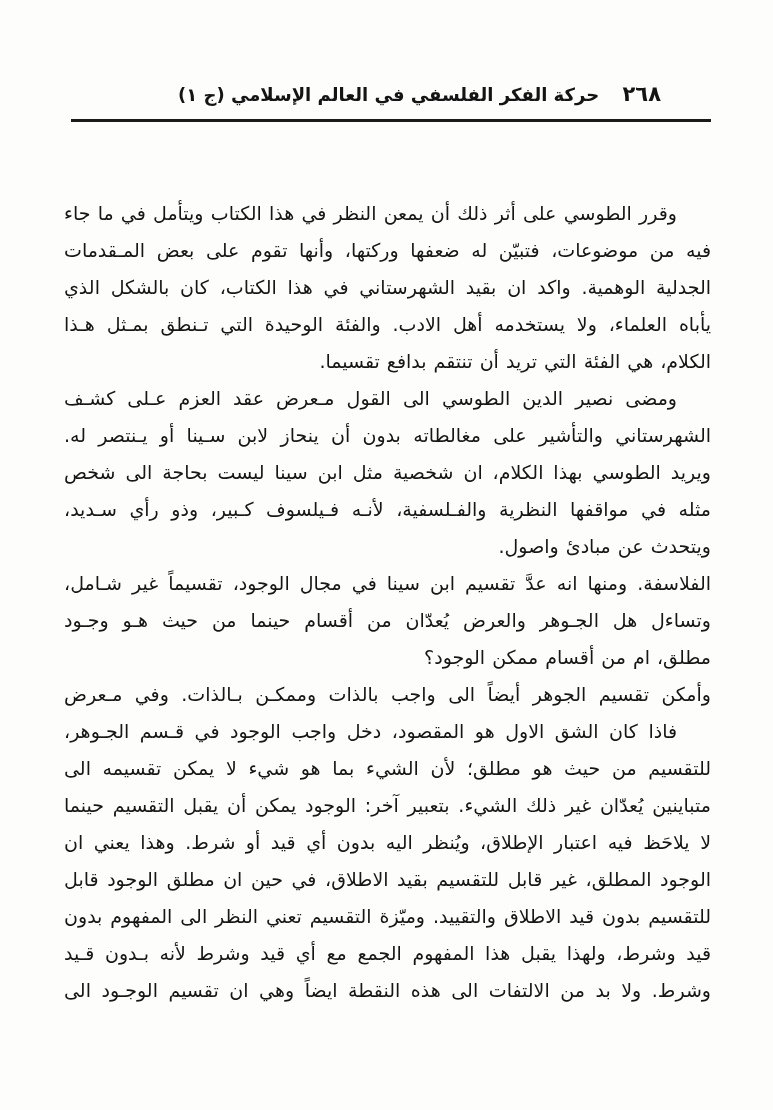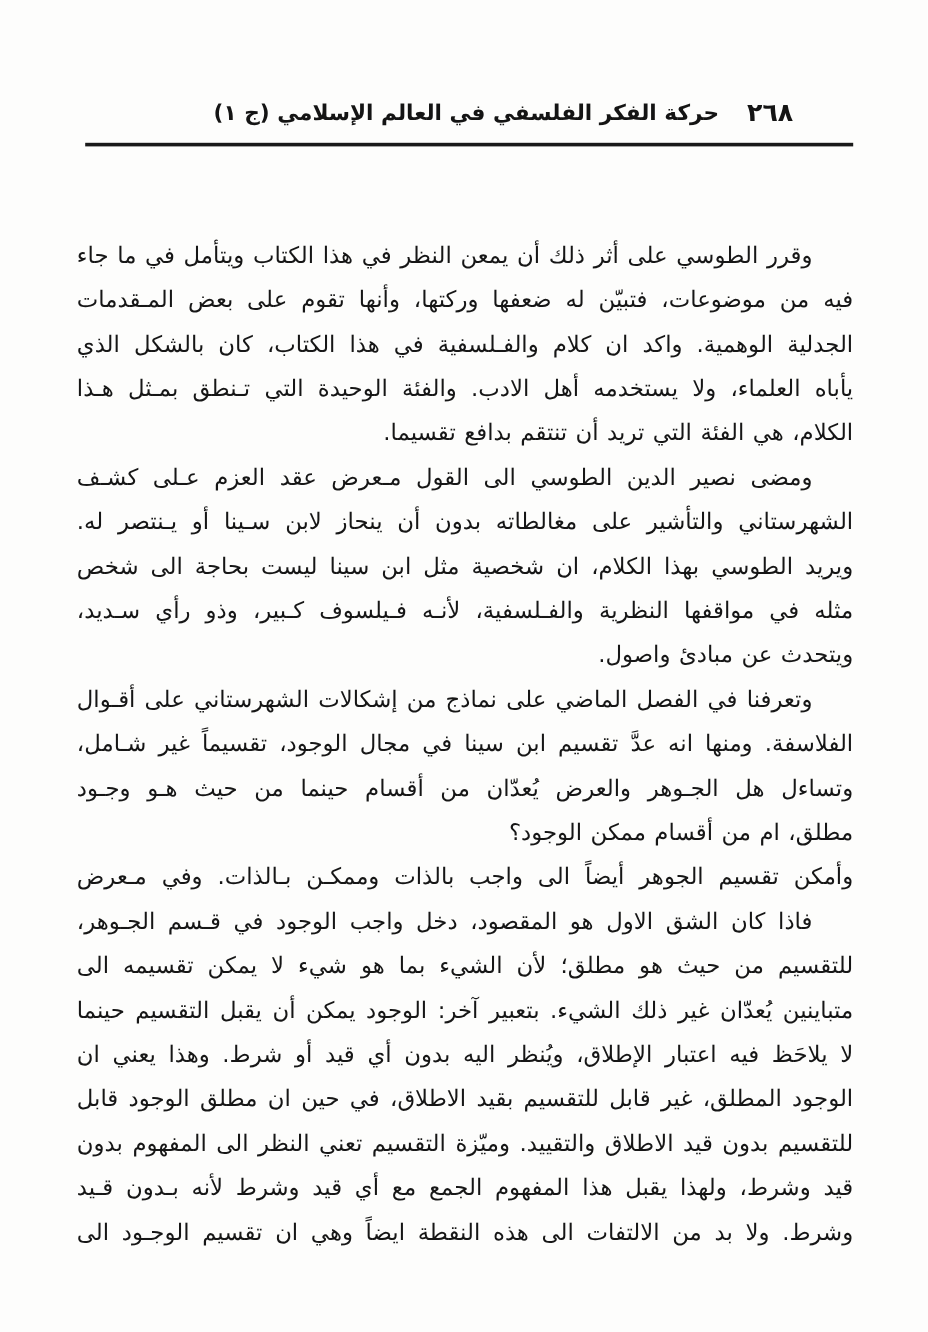--- a/index.html
+++ b/index.html
@@ -86,38 +86,37 @@
     <div class="head-title">حركة الفكر الفلسفي في العالم الإسلامي (ج ١)</div>
     <div class="head-pagenum">٢٦٨</div>
     <div class="head-rule"></div>
   </div>
 
   <div class="bodytext">
 
     <div class="para">
       <div class="line indent">وقرر الطوسي على أثر ذلك أن يمعن النظر في هذا الكتاب ويتأمل في ما جاء</div>
       <div class="line">فيه من موضوعات، فتبيّن له ضعفها وركتها، وأنها تقوم على بعض المـقدمات</div>
-      <div class="line">الجدلية الوهمية. واكد ان كلام والفـلسفية في هذا الكتاب، كان بالشكل الذي</div>
+      <div class="line">الجدلية الوهمية. واكد ان بقيد الشهرستاني في هذا الكتاب، كان بالشكل الذي</div>
       <div class="line">يأباه العلماء، ولا يستخدمه أهل الادب. والفئة الوحيدة التي تـنطق بمـثل هـذا</div>
       <div class="line end">الكلام، هي الفئة التي تريد أن تنتقم بدافع تقسيما.</div>
     </div>
 
     <div class="para">
       <div class="line indent">ومضى نصير الدين الطوسي الى القول مـعرض عقد العزم عـلى كشـف أخـطاء</div>
       <div class="line">الشهرستاني والتأشير على مغالطاته بدون أن ينحاز لابن سـينا أو يـنتصر له.</div>
     </div>
 
     <div class="para">
       <div class="line">ويريد الطوسي بهذا الكلام، ان شخصية مثل ابن سينا ليست بحاجة الى شخص</div>
       <div class="line">مثله في مواقفها النظرية والفـلسفية، لأنـه فـيلسوف كـبير، وذو رأي سـديد،</div>
       <div class="line end">ويتحدث عن مبادئ واصول.</div>
     </div>
 
     <div class="para">
-      <div class="line indent">وتعرفنا في الفصل الماضي على نماذج من إشكالات الشهرستاني على أقـوال</div>
       <div class="line">الفلاسفة. ومنها انه عدَّ تقسيم ابن سينا في مجال الوجود، تقسيماً غير شـامل،</div>
       <div class="line">وتساءل هل الجـوهر والعرض يُعدّان من أقسام حينما من حيث هـو وجـود</div>
       <div class="line end">مطلق، ام من أقسام ممكن الوجود؟</div>
     </div>
 
     <div class="para">
       <div class="line">وأمكن تقسيم الجوهر أيضاً الى واجب بالذات وممكـن بـالذات. وفي مـعرض</div>
       <div class="line indent">فاذا كان الشق الاول هو المقصود، دخل واجب الوجود في قـسم الجـوهر،</div>
       <div class="line">للتقسيم من حيث هو مطلق؛ لأن الشيء بما هو شيء لا يمكن تقسيمه الى قسمين</div>
       <div class="line">متباينين يُعدّان غير ذلك الشيء. بتعبير آخر: الوجود يمكن أن يقبل التقسيم حينما</div>

